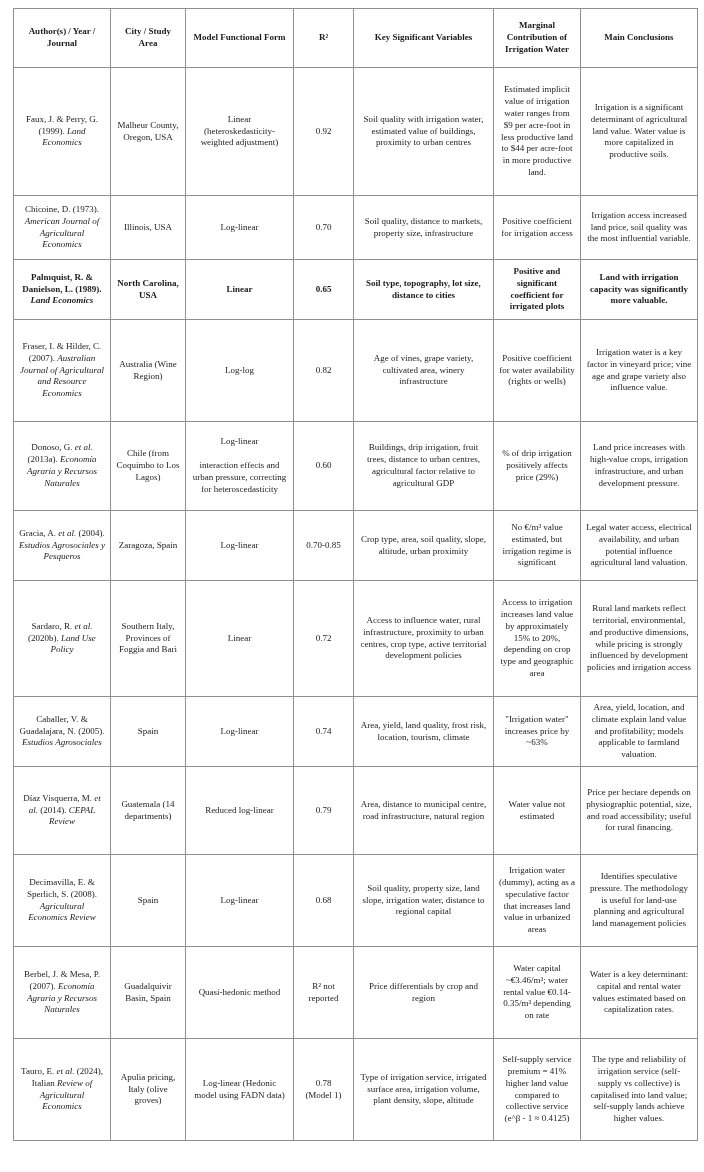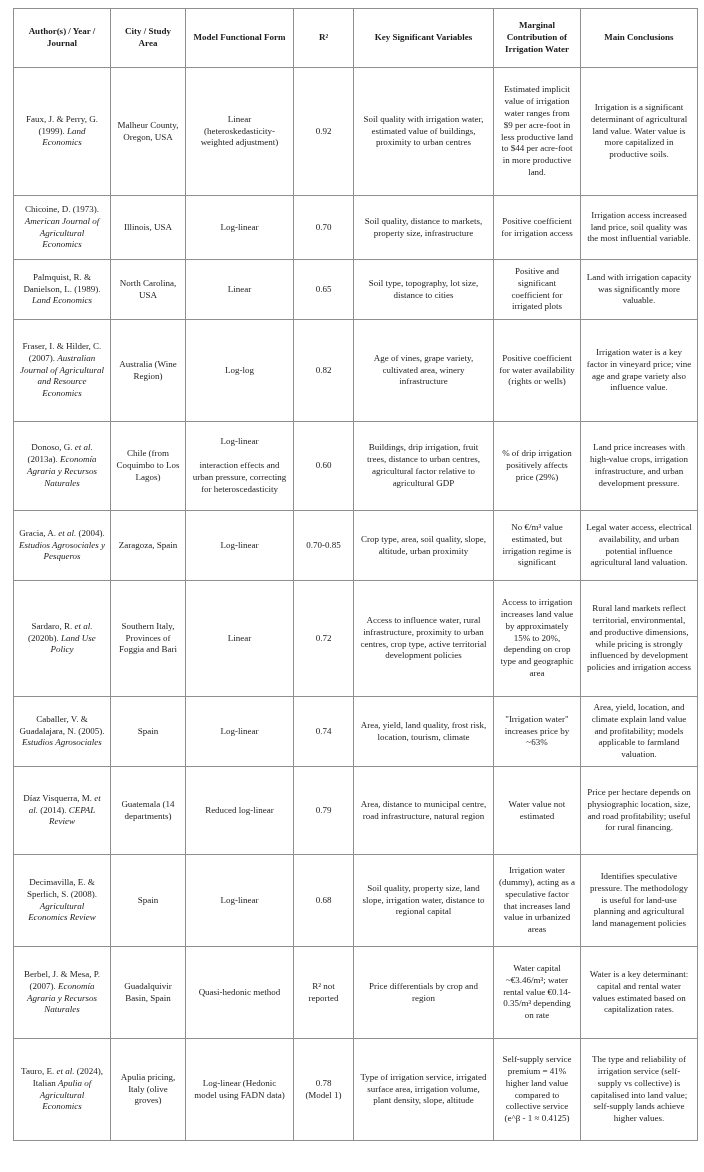--- a/index.html
+++ b/index.html
@@ -36,21 +36,21 @@
     word-wrap: break-word;
     overflow: hidden;
   }
   .review-table th {
     font-weight: bold;
     font-size: 9px;
   }
   .review-table thead tr { height: 59px; }
   .review-table tbody tr:nth-child(1)  { height: 128px; }
   .review-table tbody tr:nth-child(2)  { height: 64px; }
-  .review-table tbody tr:nth-child(3)  { height: 60px; }
+  .review-table tbody tr:nth-child(3)  { height: 60px; font-weight: bold; }
   .review-table tbody tr:nth-child(4)  { height: 102px; }
   .review-table tbody tr:nth-child(5)  { height: 89px; }
   .review-table tbody tr:nth-child(6)  { height: 70px; }
   .review-table tbody tr:nth-child(7)  { height: 116px; }
   .review-table tbody tr:nth-child(8)  { height: 70px; }
   .review-table tbody tr:nth-child(9)  { height: 88px; }
   .review-table tbody tr:nth-child(10) { height: 92px; }
   .review-table tbody tr:nth-child(11) { height: 92px; }
   .review-table tbody tr:nth-child(12) { height: 102px; }
   .italic { font-style: italic; }
@@ -156,42 +156,42 @@
     <td>"Irrigation water" increases price by ~63%</td>
     <td>Area, yield, location, and climate explain land value and profitability; models applicable to farmland valuation.</td>
   </tr>
         <tr>
     <td><span>Díaz Visquerra, M. </span><span class="italic">et al.</span><span> (2014). </span><span class="italic">CEPAL Review</span></td>
     <td>Guatemala (14 departments)</td>
     <td>Reduced log-linear</td>
     <td>0.79</td>
     <td>Area, distance to municipal centre, road infrastructure, natural region</td>
     <td>Water value not estimated</td>
-    <td>Price per hectare depends on physiographic location, size, and road profitability; useful for rural financing.</td>
+    <td>Price per hectare depends on physiographic potential, size, and road accessibility; useful for rural financing.</td>
   </tr>
         <tr>
     <td><span>Decimavilla, E. &amp; Sperlich, S. (2008). </span><span class="italic">Agricultural Economics Review</span></td>
     <td>Spain</td>
     <td>Log-linear</td>
     <td>0.68</td>
     <td>Soil quality, property size, land slope, irrigation water, distance to regional capital</td>
     <td>Irrigation water (dummy), acting as a speculative factor that increases land value in urbanized areas</td>
     <td>Identifies speculative pressure. The methodology is useful for land-use planning and agricultural land management policies</td>
   </tr>
         <tr>
     <td><span>Berbel, J. &amp; Mesa, P. (2007). </span><span class="italic">Economía Agraria y Recursos Naturales</span></td>
     <td>Guadalquivir Basin, Spain</td>
     <td>Quasi-hedonic method</td>
     <td>R² not reported</td>
     <td>Price differentials by crop and region</td>
     <td>Water capital ~€3.46/m³; water rental value €0.14-0.35/m³ depending on rate</td>
     <td>Water is a key determinant: capital and rental water values estimated based on capitalization rates.</td>
   </tr>
         <tr>
-    <td><span>Tauro, E. </span><span class="italic">et al.</span><span> (2024), Italian </span><span class="italic">Apulia of Agricultural Economics</span></td>
+    <td><span>Tauro, E. </span><span class="italic">et al.</span><span> (2024), Italian </span><span class="italic">Review of Agricultural Economics</span></td>
     <td>Apulia pricing, Italy (olive groves)</td>
     <td>Log-linear (Hedonic model using FADN data)</td>
     <td>0.78
 (Model 1)</td>
     <td>Type of irrigation service, irrigated surface area, irrigation volume, plant density, slope, altitude</td>
     <td>Self-supply service premium = 41% higher land value compared to collective service (e^β - 1 ≈ 0.4125)</td>
     <td>The type and reliability of irrigation service (self-supply vs collective) is capitalised into land value; self-supply lands achieve higher values.</td>
   </tr>
       </tbody>
   </table>

